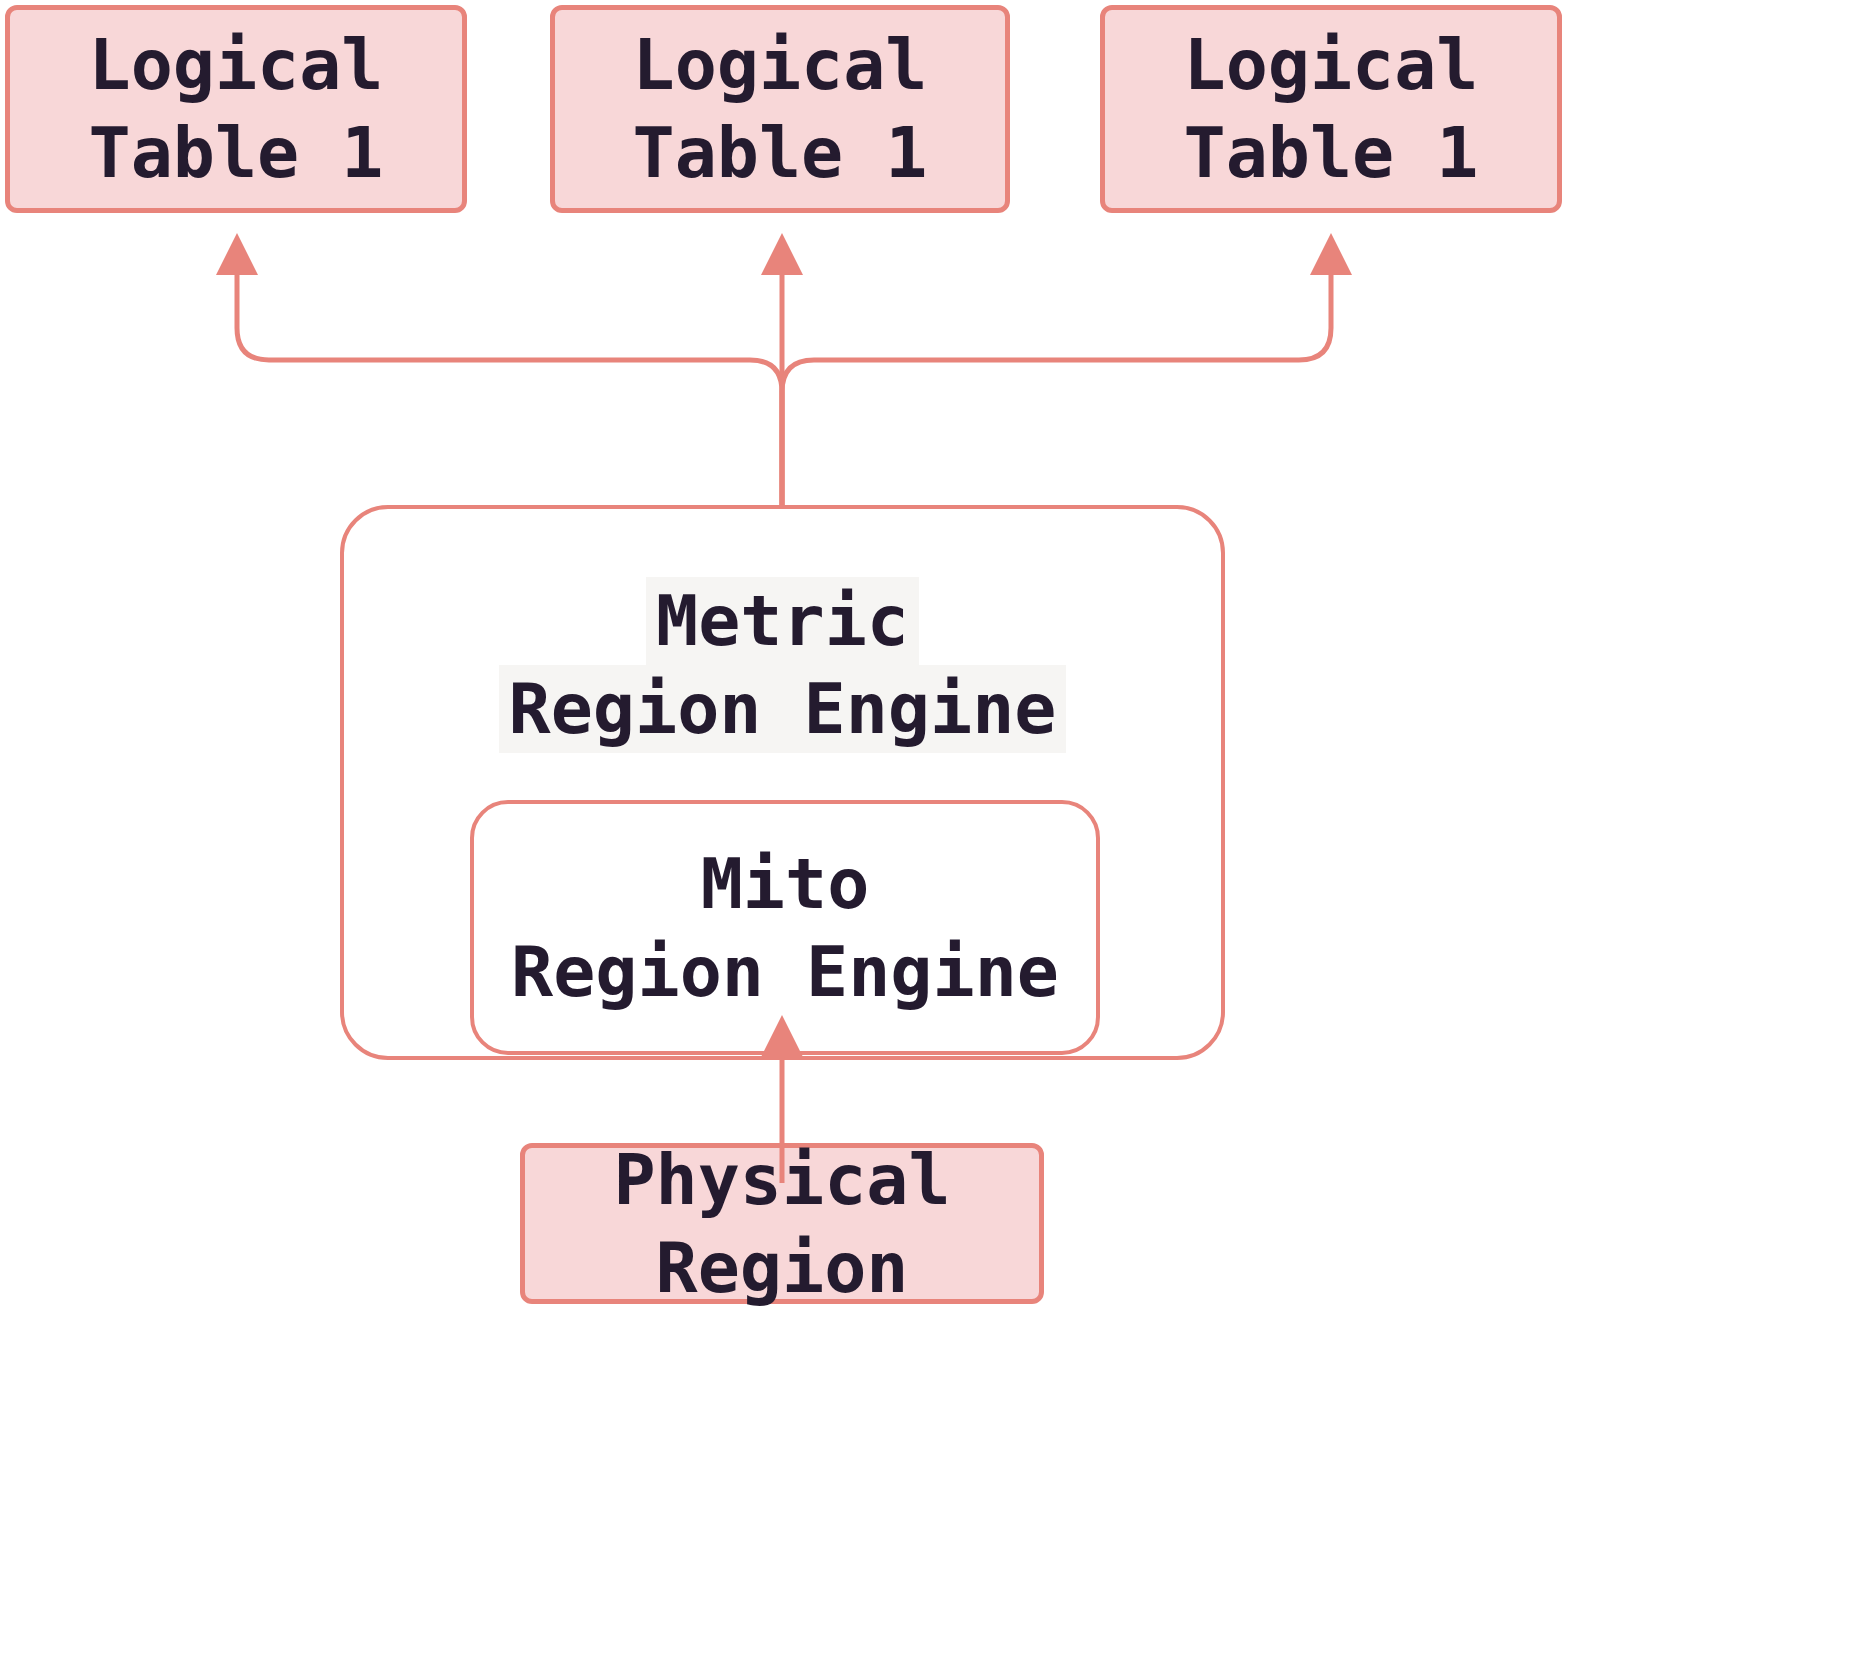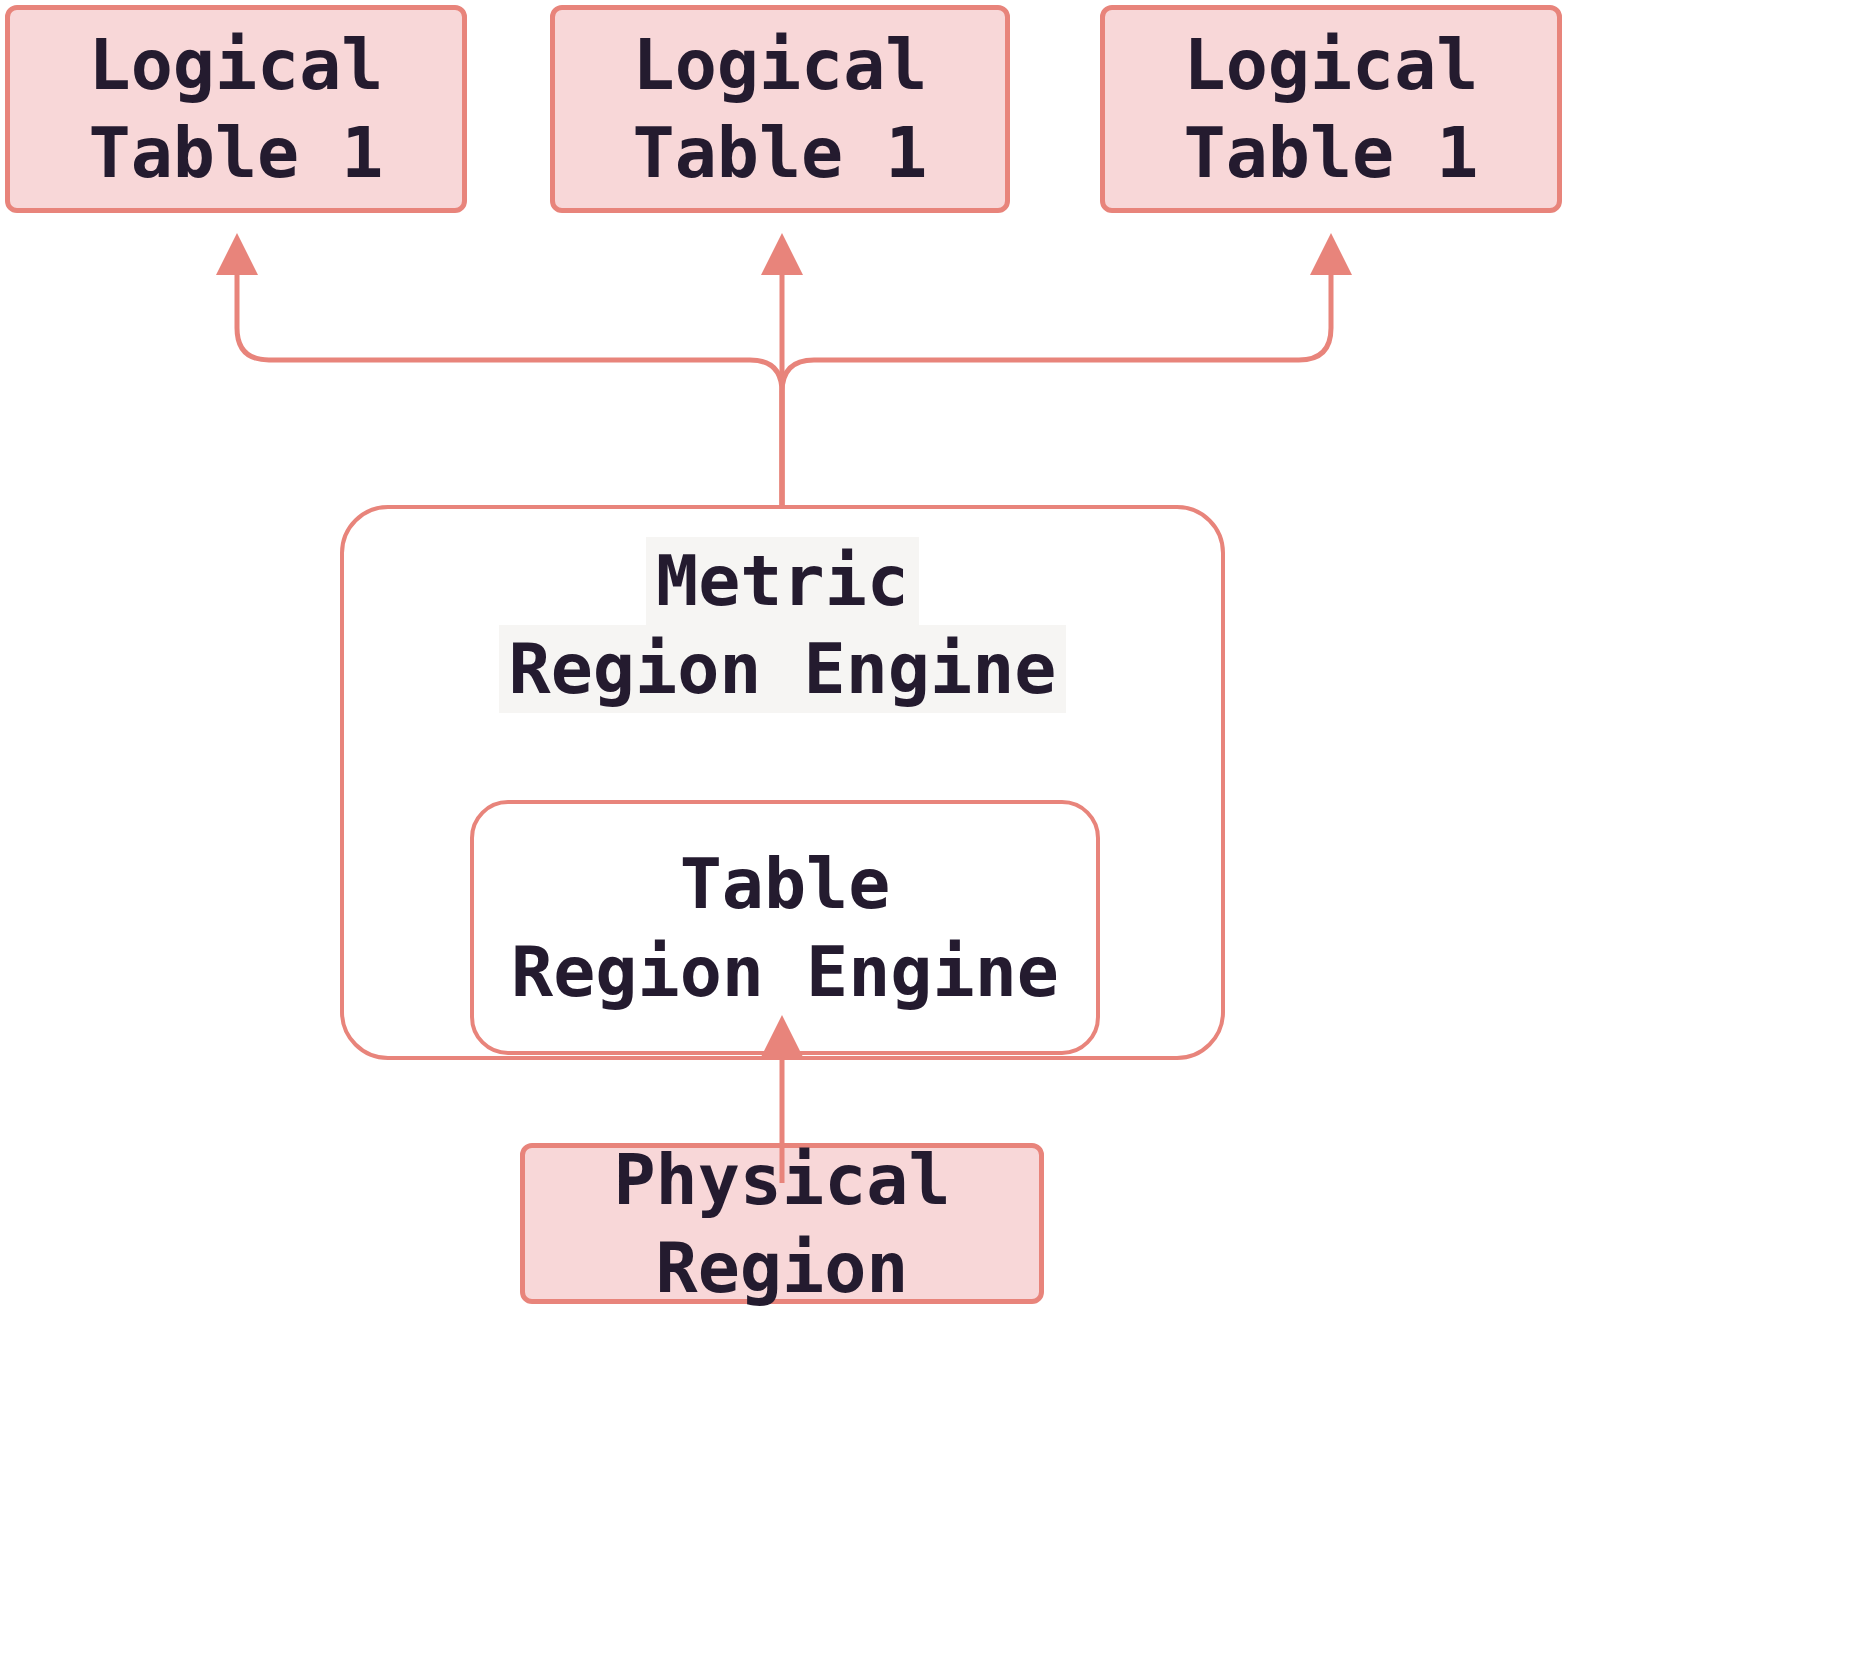--- a/index.html
+++ b/index.html
@@ -42,21 +42,21 @@
     background: var(--engine-fill);
     border: 4px solid var(--node-border);
   }
   #node-lt1 { left: 5px;    top: 5px;    width: 462px; height: 208px; }
   #node-lt2 { left: 550px;  top: 5px;    width: 460px; height: 208px; }
   #node-lt3 { left: 1100px; top: 5px;    width: 462px; height: 208px; }
   #node-metric {
     left: 340px; top: 505px; width: 885px; height: 555px;
     border-radius: 48px;
     justify-content: flex-start;
-    padding-top: 28px;
+    padding-top: 68px;
     z-index: 1;
   }
   #node-mito {
     left: 470px; top: 800px; width: 630px; height: 255px;
     border-radius: 38px;
     z-index: 2;
   }
   #node-physical { left: 520px; top: 1143px; width: 524px; height: 161px; }
   #node-metric .nline { background: var(--label-highlight); padding: 0 10px; }
   .nline { display: inline-block; }
@@ -92,21 +92,21 @@
     <span class="nline">Logical</span>
     <span class="nline">Table 1</span>
   </div>
 
   <div class="node engine" id="node-metric">
     <span class="nline">Metric</span>
     <span class="nline">Region Engine</span>
   </div>
 
   <div class="node engine" id="node-mito">
-    <span class="nline">Table</span>
+    <span class="nline">Mito</span>
     <span class="nline">Region Engine</span>
   </div>
 
   <div class="node pink" id="node-physical">
     <span class="nline">Physical</span>
     <span class="nline">Region</span>
   </div>
 
   <svg class="arrows" viewBox="0 0 1855 1660" xmlns="http://www.w3.org/2000/svg">
     <defs>

